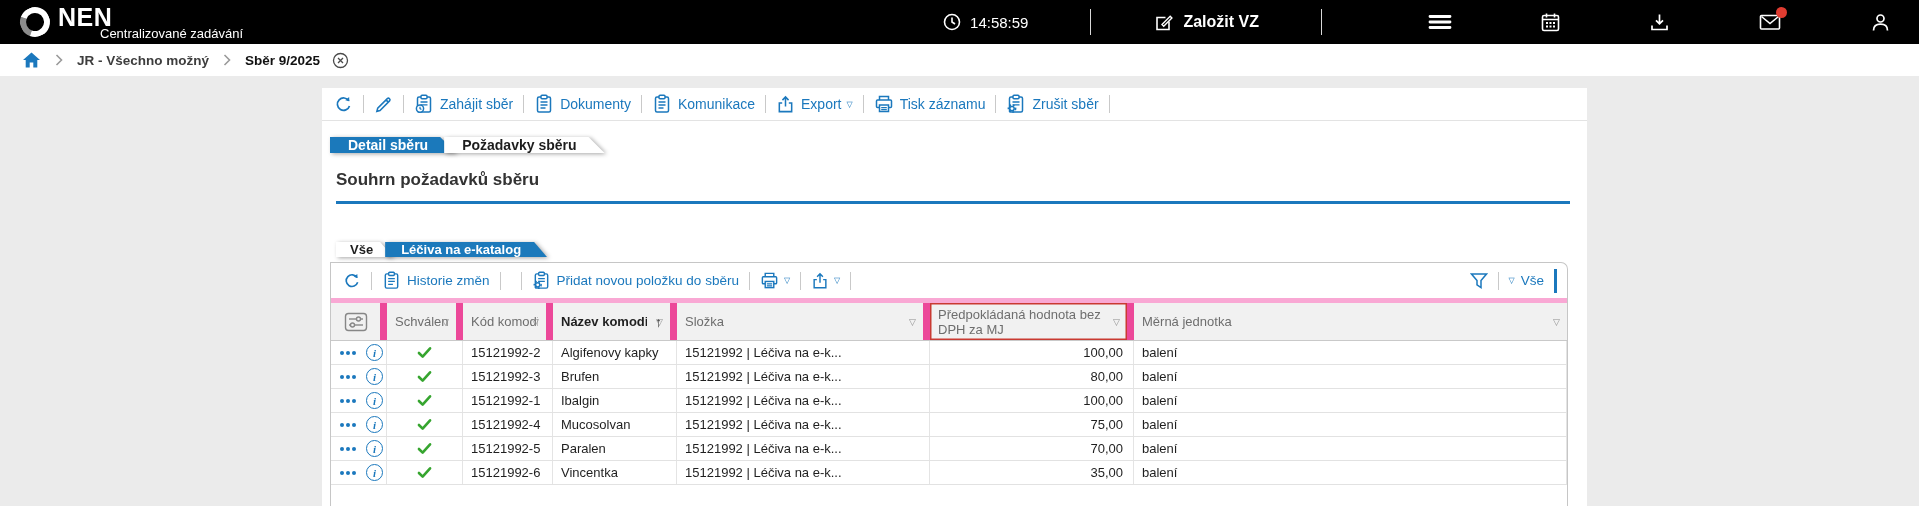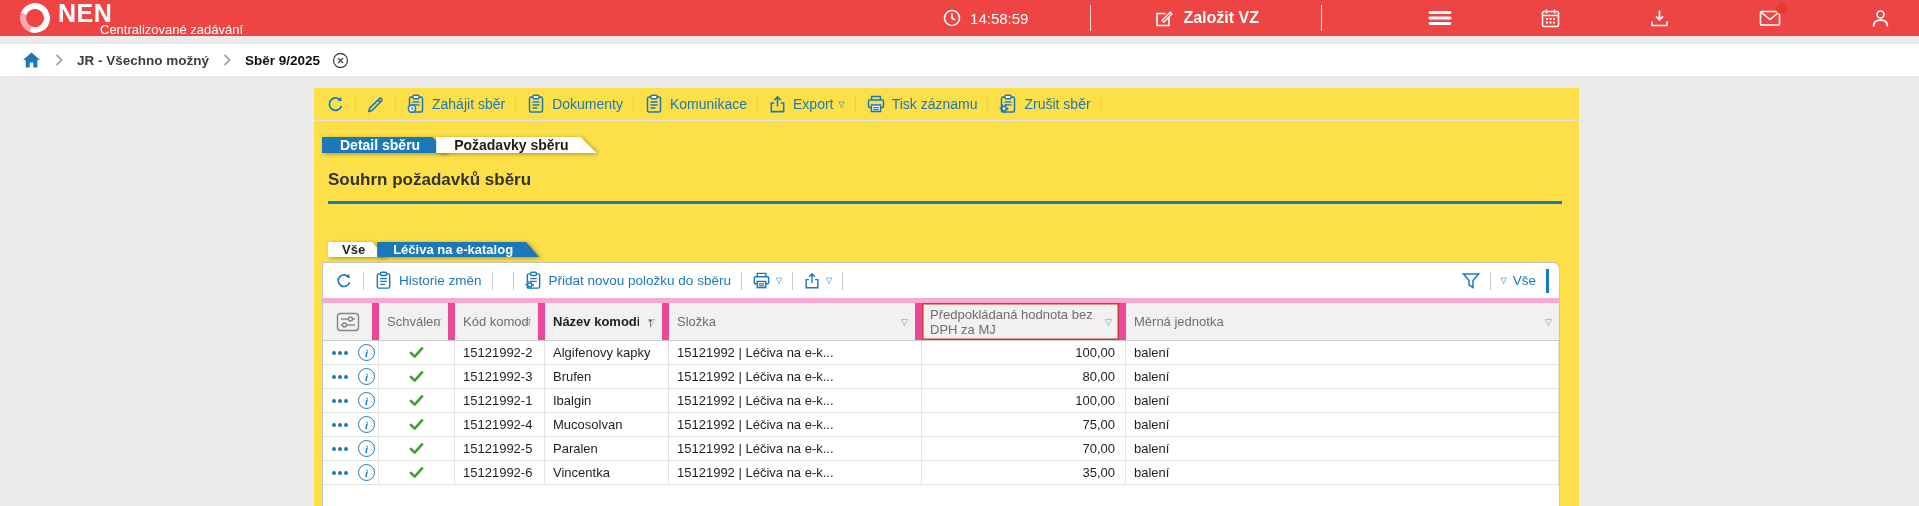--- a/index.html
+++ b/index.html
@@ -7,22 +7,22 @@
   body {
     position: relative; overflow: hidden;
     background: #ebebeb;
     font-family: "Liberation Sans", sans-serif;
     color: #222;
   }
   svg { display:block; }
 
   
   .topbar {
-    position:absolute; left:0; top:0; width:1919px; height:36px;
-    background:#ef4444; color:#fff;
+    position:absolute; left:0; top:0; width:1919px; height:44px;
+    background:#000000; color:#fff;
     display:flex; align-items:center;justify-content:space-between;
   }
   .logo-wrap { position:relative; width:250px; height:44px; flex:0 0 auto; }
   .logo-ring { position:absolute; left:20px; top:7px; width:30px; height:30px;
     border:6px solid #fff; border-radius:50%; transform:rotate(-25deg);
     border-left-color:rgba(255,255,255,.55); }
   .logo-nen { position:absolute; left:58px; top:3px; font-size:25px; font-weight:bold; letter-spacing:.5px; }
   .logo-sub { position:absolute; left:100px; top:26px; font-size:13px; white-space:nowrap; }
   .topbar-right { margin-left:auto; display:flex; align-items:center; padding-right:28px;gap:44px; }
   .tb-item { display:flex; align-items:center; color:#fff; }
@@ -36,21 +36,21 @@
   .crumbbar {
     position:absolute; left:0; top:44px; width:1919px; height:32px;
     background:#fff; display:flex; align-items:center; padding-left:22px;
   }
   .crumb-sep { margin:0 14px; }
   .crumb-1 { font-size:13.5px; font-weight:bold; color:#3d3d3d; }
   .crumb-2 { font-size:13.5px; font-weight:bold; color:#111; }
   .crumb-close { margin-left:12px; cursor:pointer; }
 
   
-  .panel { position:absolute; left:314px; top:88px; width:1265px; height:418px; background:#fde047; }
+  .panel { position:absolute; left:322px; top:88px; width:1265px; height:418px; background:#ffffff; }
 
   .main-toolbar {
     position:absolute; left:0; top:0; right:0; height:33px;
     display:flex; align-items:center; padding-left:12px;
     border-bottom:1px solid #e3e3e3;
   }
   .tool-btn { display:flex; align-items:center; color:#1b78bd; font-size:14px; cursor:pointer; white-space:nowrap; }
   .tool-btn .lbl { margin-left:6px; }
   .tool-sep { width:1px; height:18px; background:#c9c9c9; margin:0 10px; flex:0 0 auto; }
   .dd-arrow { font-size:8px; color:#1b78bd; margin-left:5px; }

